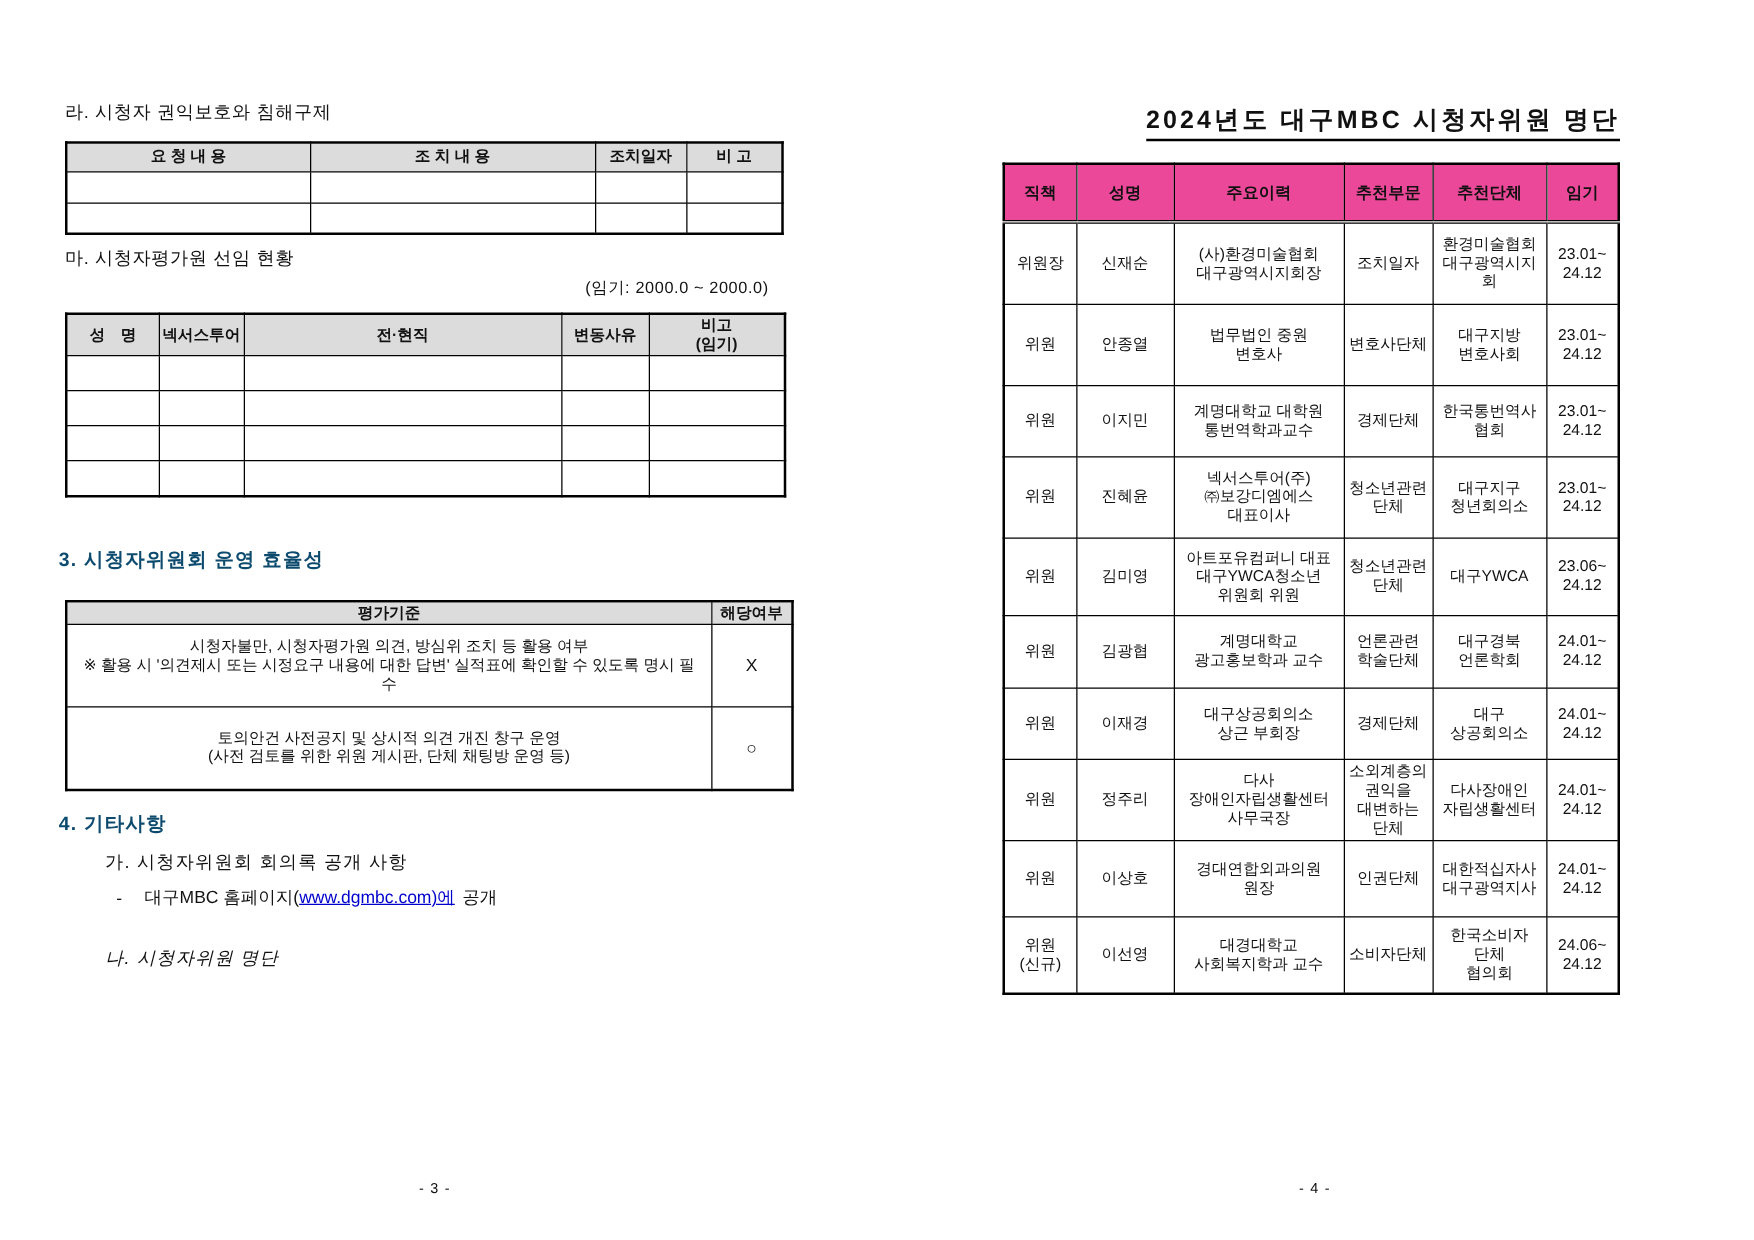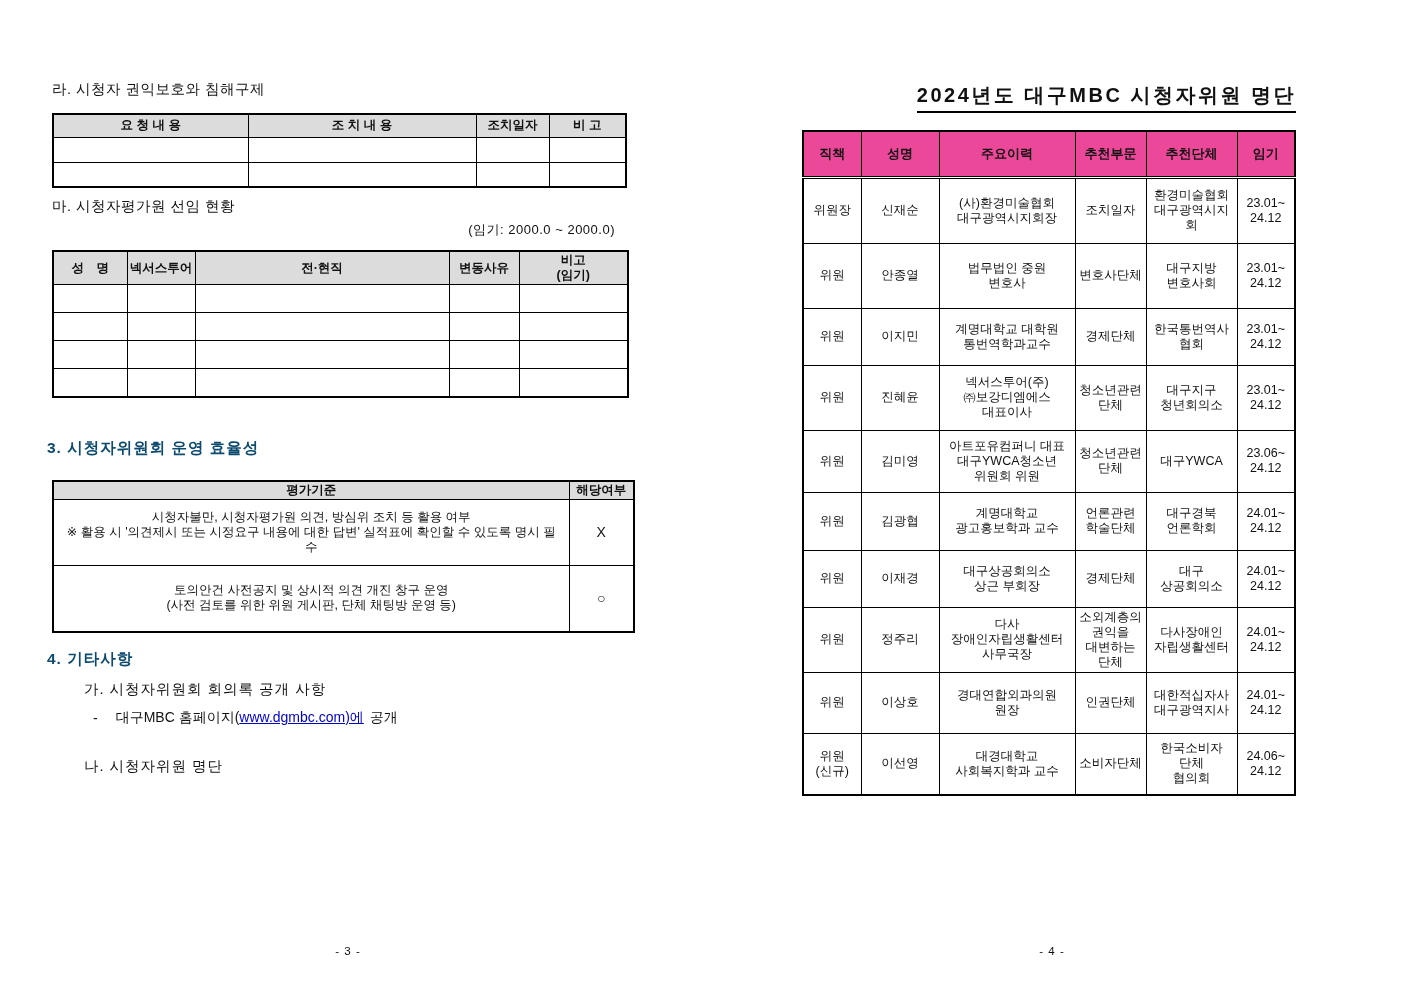--- a/index.html
+++ b/index.html
@@ -187,21 +187,21 @@
 
     <div class="abs h-sub2" style="left:84px;top:680px;">가. 시청자위원회 회의록 공개 사항</div>
 
     <div class="abs link-line" style="left:93px;top:709px;">
       <span class="dash">-</span>
       <span>대구MBC 홈페이지(</span>
       <span class="lnk">www.dgmbc.com)에</span>
       <span class="after">공개</span>
     </div>
 
-    <div class="abs h-sub2" style="left:84px;top:757px;">나. 시청자위원 명단</div>
+    <div class="abs h-sub2" style="left:84px;top:757px;font-style:italic;">나. 시청자위원 명단</div>
 
     <div class="abs page-num" style="left:52px;top:945px;width:592px;">- 3 -</div>
   </div>
 
   <div class="abs" style="left:700px;top:0;width:703px;height:992px;">
 
     <div class="abs r-title" style="left:100px;top:82px;width:496px;">
       <span>2024년도 대구MBC 시청자위원 명단</span>
     </div>
 

